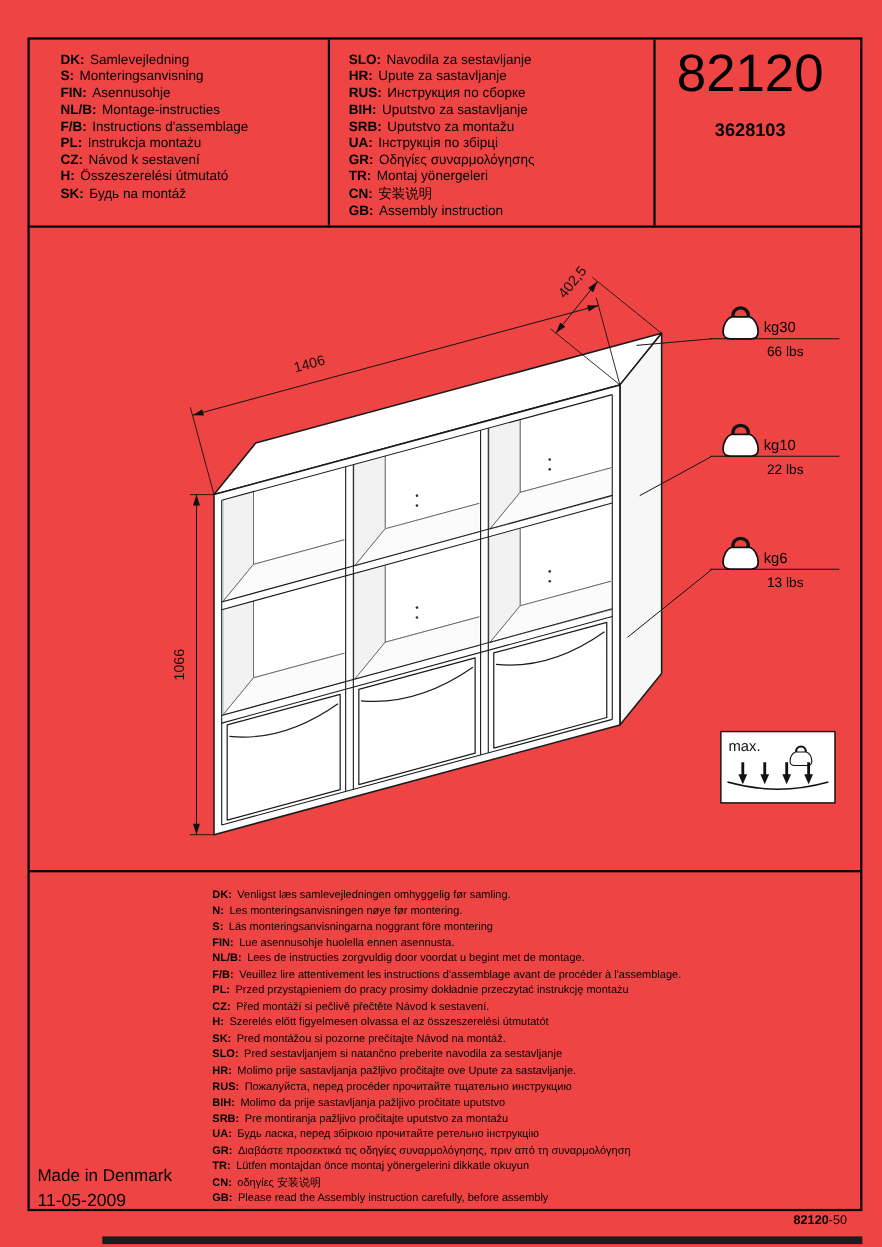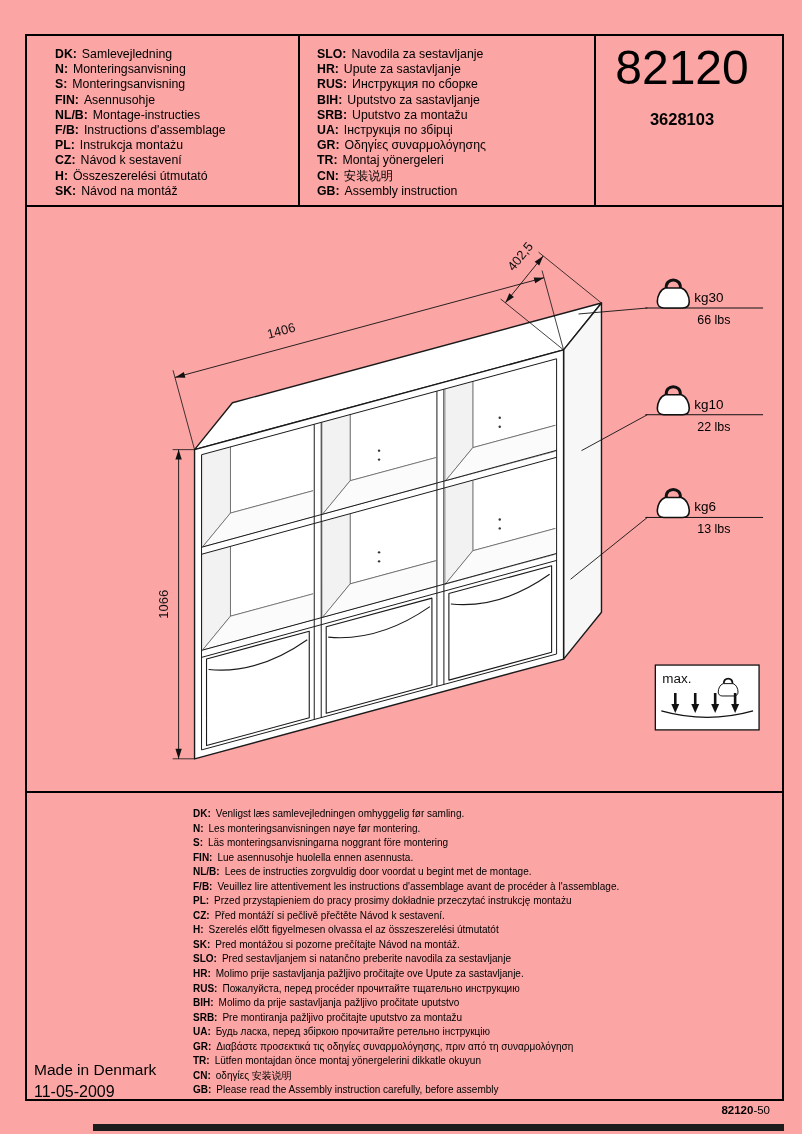--- a/index.html
+++ b/index.html
@@ -1,16 +1,16 @@
 <!DOCTYPE html>
 <html><head>
 <meta charset="utf-8">
 <style>
   html,body{margin:0;padding:0;background:#fff;}
-  .page{position:relative;width:802px;height:1134px;background:#fca5a5;overflow:hidden;
+  .page{position:relative;width:802px;height:1134px;background:#ef4444;overflow:hidden;
         font-family:"Liberation Sans","DejaVu Sans",sans-serif;color:#000;}
   .frame{position:absolute;left:25px;top:34px;width:755px;height:1063px;border:2px solid #000;box-sizing:content-box;}
   
   .header{display:flex;height:169px;border-bottom:2px solid #000;}
   .hcol1{width:273px;border-right:2px solid #000;padding:11px 0 0 28px;box-sizing:border-box;}
   .hcol2{width:296px;border-right:2px solid #000;padding:11px 0 12px 17px;box-sizing:border-box;}
   .hcol3{flex:1;text-align:center;padding-top:6px;padding-right:14px;}
   .lang-row{font-size:12.3px;line-height:15.2px;white-space:nowrap;}
   .code{font-weight:bold;margin-right:5px;}
   .model{font-size:48px;line-height:52px;font-weight:400;}
@@ -31,29 +31,28 @@
 </style>
 </head>
 <body>
 
 <div class="page">
   <div class="frame">
 
     <div class="header">
       <div class="hcol1">
         <div class="lang-row"><span class="code">DK:</span><span>Samlevejledning</span></div>
-        <div class="lang-row"><span class="code">N:</span><span>Monteringsanvisning</span></div>
         <div class="lang-row"><span class="code">S:</span><span>Monteringsanvisning</span></div>
         <div class="lang-row"><span class="code">FIN:</span><span>Asennusohje</span></div>
         <div class="lang-row"><span class="code">NL/B:</span><span>Montage-instructies</span></div>
         <div class="lang-row"><span class="code">F/B:</span><span>Instructions d'assemblage</span></div>
         <div class="lang-row"><span class="code">PL:</span><span>Instrukcja montażu</span></div>
         <div class="lang-row"><span class="code">CZ:</span><span>Návod k sestavení</span></div>
         <div class="lang-row"><span class="code">H:</span><span>Összeszerelési útmutató</span></div>
-        <div class="lang-row"><span class="code">SK:</span><span>Návod na montáž</span></div>
+        <div class="lang-row"><span class="code">SK:</span><span>Будь na montáž</span></div>
       </div>
       <div class="hcol2">
         <div class="lang-row"><span class="code">SLO:</span><span>Navodila za sestavljanje</span></div>
         <div class="lang-row"><span class="code">HR:</span><span>Upute za sastavljanje</span></div>
         <div class="lang-row"><span class="code">RUS:</span><span>Инструкция по сборке</span></div>
         <div class="lang-row"><span class="code">BIH:</span><span>Uputstvo za sastavljanje</span></div>
         <div class="lang-row"><span class="code">SRB:</span><span>Uputstvo za montažu</span></div>
         <div class="lang-row"><span class="code">UA:</span><span>Інструкція по збірці</span></div>
         <div class="lang-row"><span class="code">GR:</span><span>Οδηγίες συναρμολόγησης</span></div>
         <div class="lang-row"><span class="code">TR:</span><span>Montaj yönergeleri</span></div>

